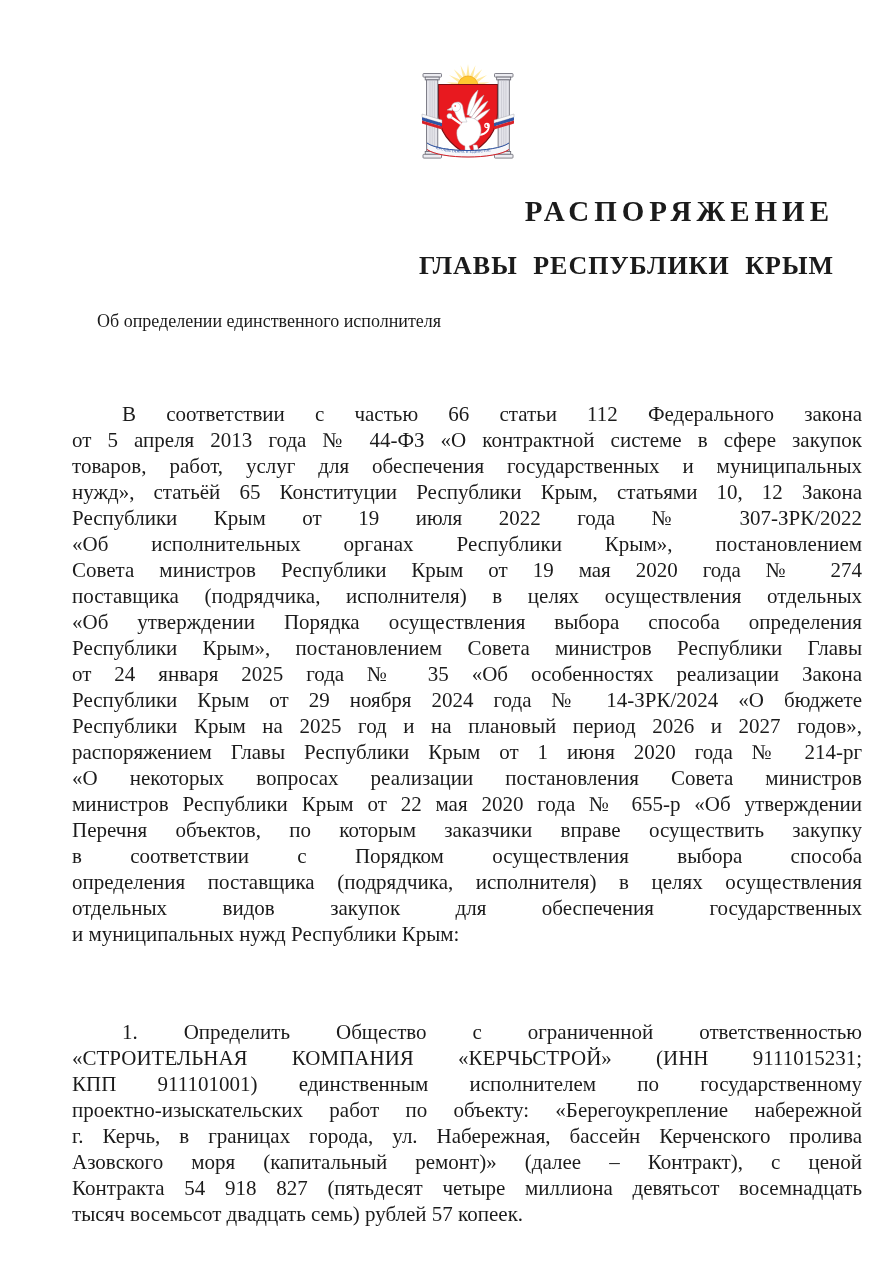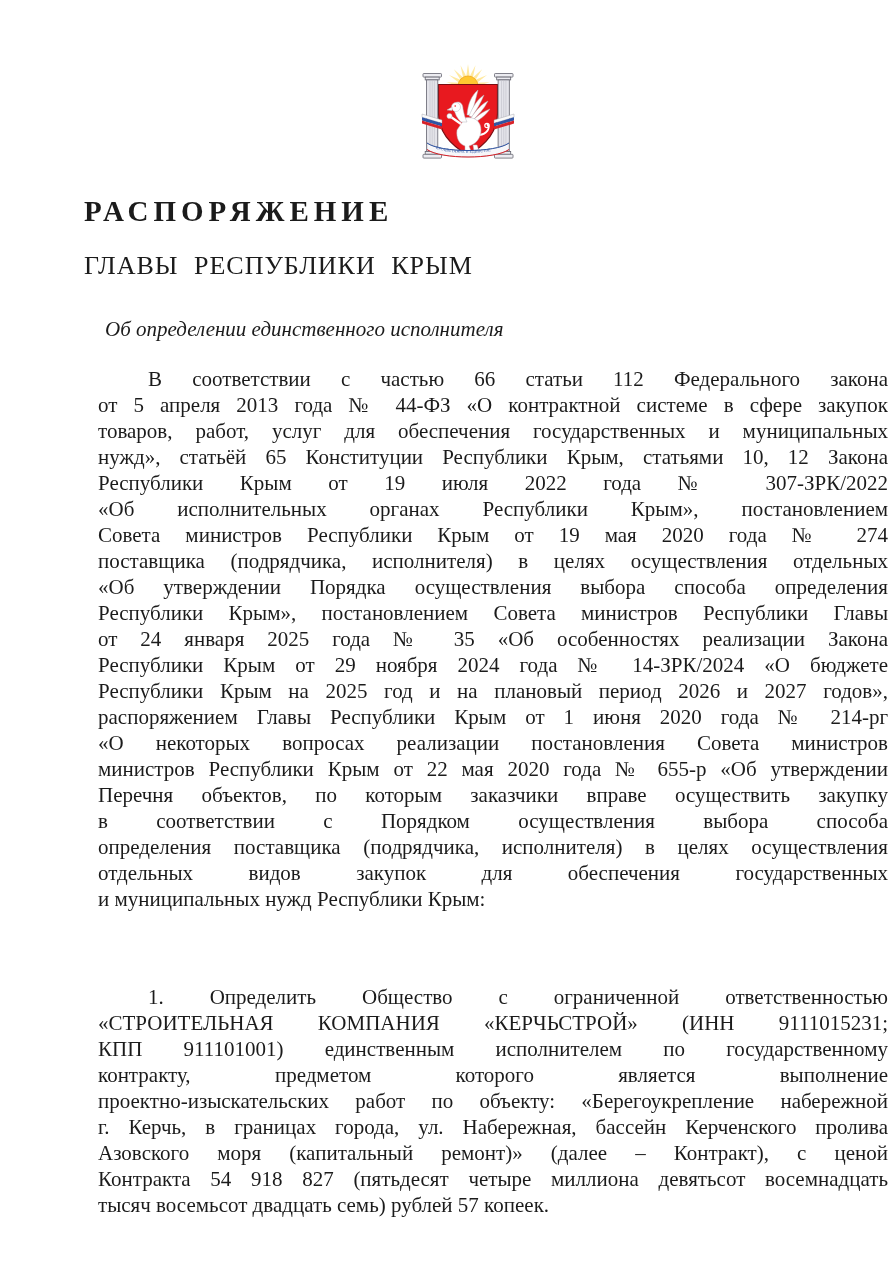--- a/index.html
+++ b/index.html
@@ -7,33 +7,33 @@
     position:relative;
     width:896px;height:1280px;
     background:#ffffff;
     font-family:"Liberation Serif","DejaVu Serif",serif;
     color:#1b1b1b;
     overflow:hidden;
   }
   .emblem{position:absolute;left:421px;top:60px;width:94px;height:112px;}
   .title1{
     position:absolute;left:84px;top:195px;width:750px;margin:0;
-    text-align:left;font-size:29px;font-weight:bold;
+    text-align:right;font-size:29px;font-weight:bold;
     letter-spacing:5px;line-height:32px;
   }
   .title2{
     position:absolute;left:84px;top:251px;width:750px;margin:0;
-    text-align:left;font-size:26px;font-weight:normal;
+    text-align:right;font-size:26px;font-weight:bold;
     letter-spacing:1px;word-spacing:8px;line-height:30px;
   }
   .subject{
-    position:absolute;left:97px;top:308px;margin:8px;
-    font-size:21px;font-style:italic;line-height:26px;
+    position:absolute;left:97px;top:308px;margin:0;
+    font-size:18px;line-height:26px;
   }
-  .para{position:absolute;left:98px;width:790px;font-size:21px;}
+  .para{position:absolute;left:72px;width:790px;font-size:21px;margin-top:35px;}
   .para1{top:366px;}
   .para2{top:984px;}
   .line{
     height:26px;line-height:26px;
     text-align:justify;text-align-last:justify;
     white-space:normal;
   }
   .line.first{text-indent:50px;}
   .line.last{text-align-last:left;}
 </style>
@@ -138,21 +138,20 @@
       <div class="line">в соответствии с Порядком осуществления выбора способа</div>
       <div class="line">определения поставщика (подрядчика, исполнителя) в целях осуществления</div>
       <div class="line">отдельных видов закупок для обеспечения государственных</div>
       <div class="line last">и муниципальных нужд Республики Крым:</div>
     </div>
 
   <div class="para para2">
       <div class="line first">1. Определить Общество с ограниченной ответственностью</div>
       <div class="line">«СТРОИТЕЛЬНАЯ КОМПАНИЯ «КЕРЧЬСТРОЙ» (ИНН 9111015231;</div>
       <div class="line">КПП 911101001) единственным исполнителем по государственному</div>
-      <div class="line">контракту, предметом которого является выполнение</div>
       <div class="line">проектно-изыскательских работ по объекту: «Берегоукрепление набережной</div>
       <div class="line">г. Керчь, в границах города, ул. Набережная, бассейн Керченского пролива</div>
       <div class="line">Азовского моря (капитальный ремонт)» (далее – Контракт), с ценой</div>
       <div class="line">Контракта 54 918 827 (пятьдесят четыре миллиона девятьсот восемнадцать</div>
       <div class="line last">тысяч восемьсот двадцать семь) рублей 57 копеек.</div>
     </div>
 
 </div>
 
 </body></html>

